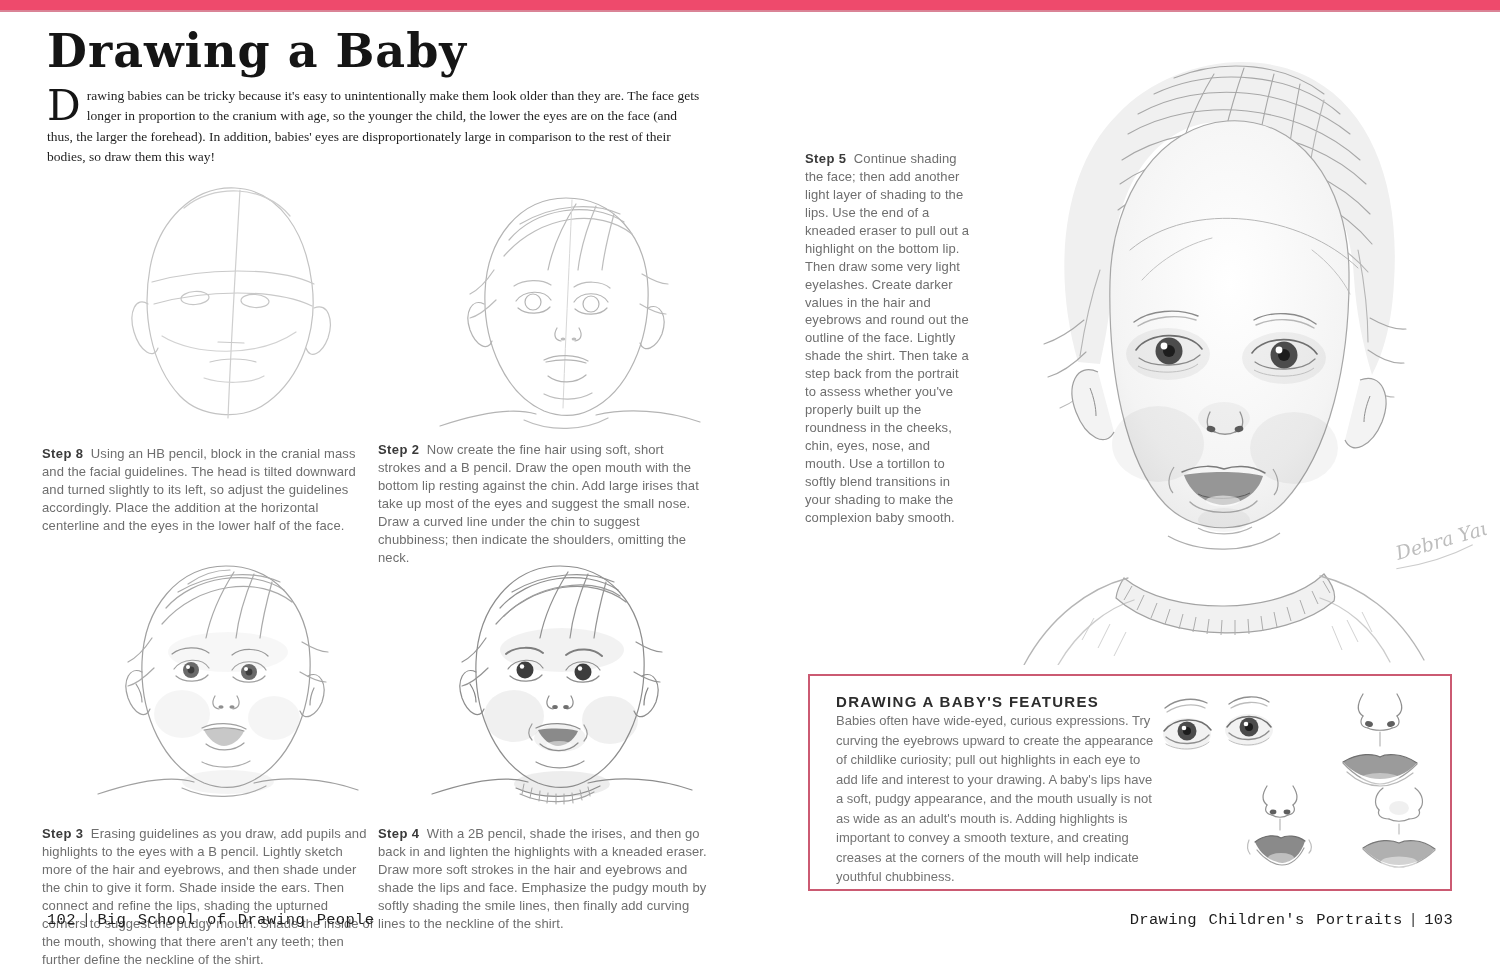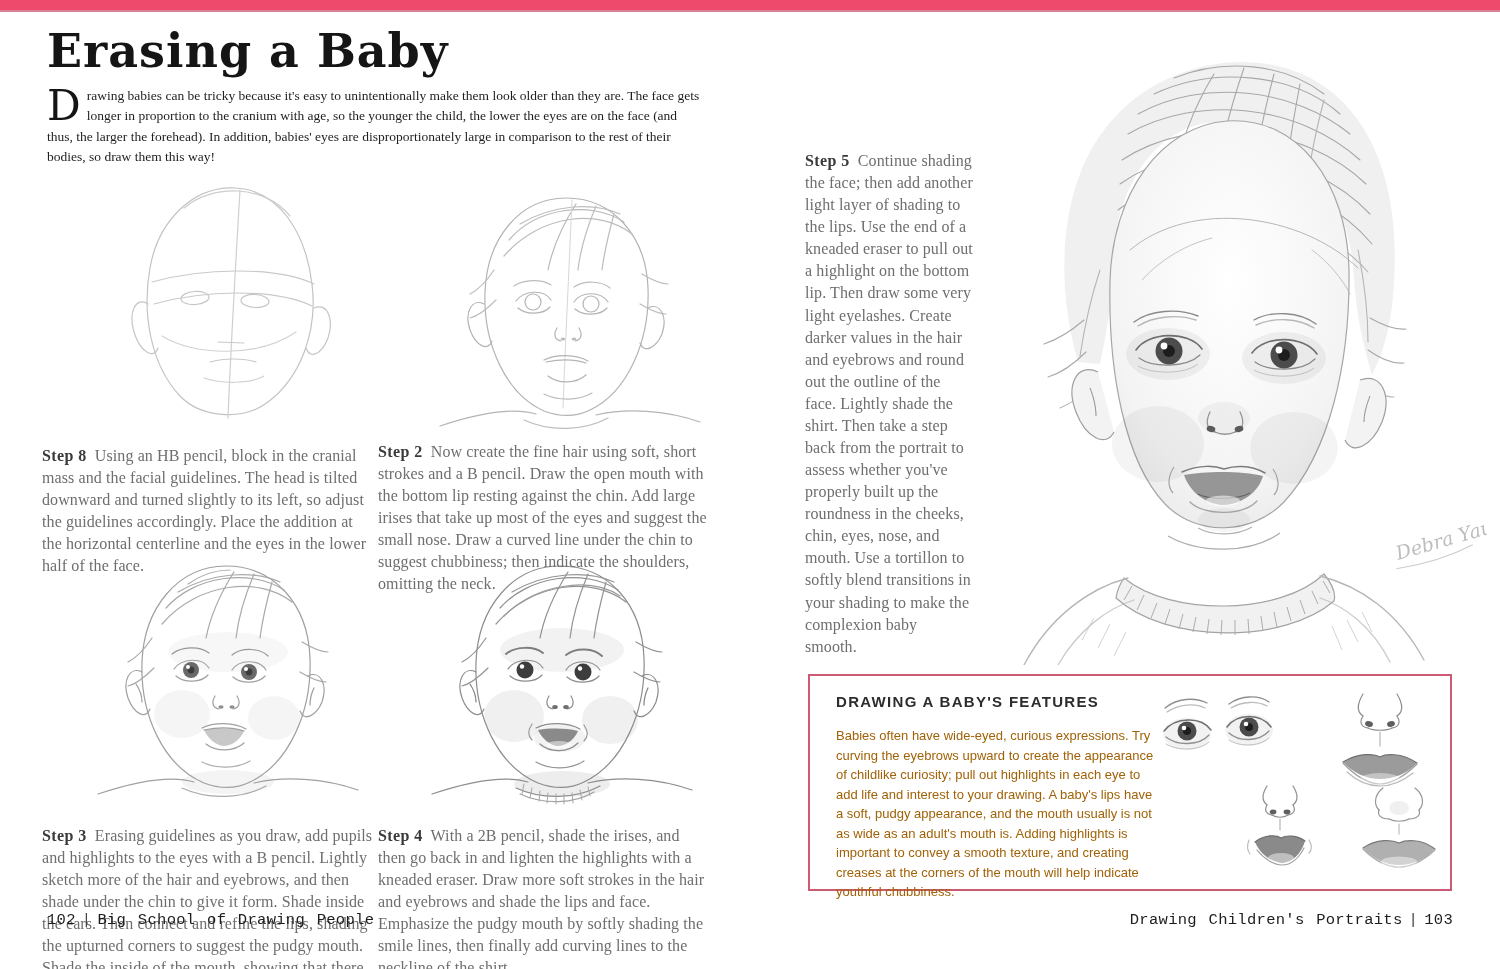--- a/index.html
+++ b/index.html
@@ -21,56 +21,55 @@
   .intro {
     position:absolute; left:47px; top:86px; width:656px;
     font-family:"Liberation Serif","DejaVu Serif",serif;
     font-size:13.5px; line-height:1.5; color:#1e1e1e;
   }
   .dropcap {
     float:left; font-family:"DejaVu Serif",serif; font-size:42px; line-height:0.82;
     padding:3px 6px 0 0; color:#151515;
   }
   .caption {
-    position:absolute; font-size:16px; line-height:1.38; color:#6e6e6e;
+    position:absolute; font-size:13px; line-height:1.38; color:#6e6e6e;
     letter-spacing:0.1px;
-    font-family:Liberation Serif, serif;
   }
   .caption b { color:#3a3a3a; font-weight:700; letter-spacing:0.4px; }
   .footer {
     position:absolute; top:911px;
     font-family:Liberation Mono, monospace;
     font-size:15.5px; color:#1d1d1d; letter-spacing:0.3px; word-spacing:2px;
   }
   .footer .sep { padding:0 6px; color:#444; }
   .footer-left { left:47px; }
   .footer-right { right:47px; text-align:left; }
   .sketch { position:absolute; }
   
   .step5 { left:805px; top:150px; width:168px; }
   .feature-box {
     position:absolute; left:808px; top:674px; width:644px; height:217px;
     border:2px solid #cb5a72; background:#ffffff;
   }
   .feature-box-inner { position:absolute; left:26px; top:17px; width:320px; }
   .feature-title {
     font-size:15px; font-weight:700; letter-spacing:1.3px; color:#2d2d2d;
-    margin-bottom:16px;
-  }
-  .feature-text { font-size:13px; line-height:1.5; color:#a16207; }
+    margin-bottom:1px;
+  }
+  .feature-text { font-size:13px; line-height:1.5; color:#737373; }
   .feature-sketch { position:absolute; right:8px; top:10px; }
 </style>
 </head>
 <body>
 
 <div class="spread">
   <div class="topbar"></div>
 
   <div>
-    <h1 class="page-title">Erasing a Baby</h1>
+    <h1 class="page-title">Drawing a Baby</h1>
 
     <p class="intro"><span class="dropcap">D</span><span>rawing babies can be tricky because it's easy to unintentionally make them look older than they are. The face gets longer in proportion to the cranium with age, so the younger the child, the lower the eyes are on the face (and thus, the larger the forehead). In addition, babies' eyes are disproportionately large in comparison to the rest of their bodies, so draw them this way!</span></p>
 
     <svg class="sketch" style="left:92px; top:172px;" width="286" height="266" viewBox="0 0 286 266">
       <g fill="none" stroke="#c3c3c3" stroke-width="1.2" stroke-linecap="round">
         <path d="M143,16 C100,14 66,50 58,96 C50,140 58,192 88,224 C108,245 150,250 176,230 C208,206 226,160 220,112 C214,62 188,18 143,16 Z"></path>
         <path d="M92,36 C120,12 172,12 198,44" stroke="#cdcdcd"></path>
         <path d="M60,110 C110,96 184,94 222,112" stroke="#c9c9c9"></path>
         <path d="M62,132 C112,118 182,116 220,134" stroke="#c9c9c9"></path>
         <path d="M148,18 C144,86 139,170 136,246" stroke="#cfcfcf"></path>

